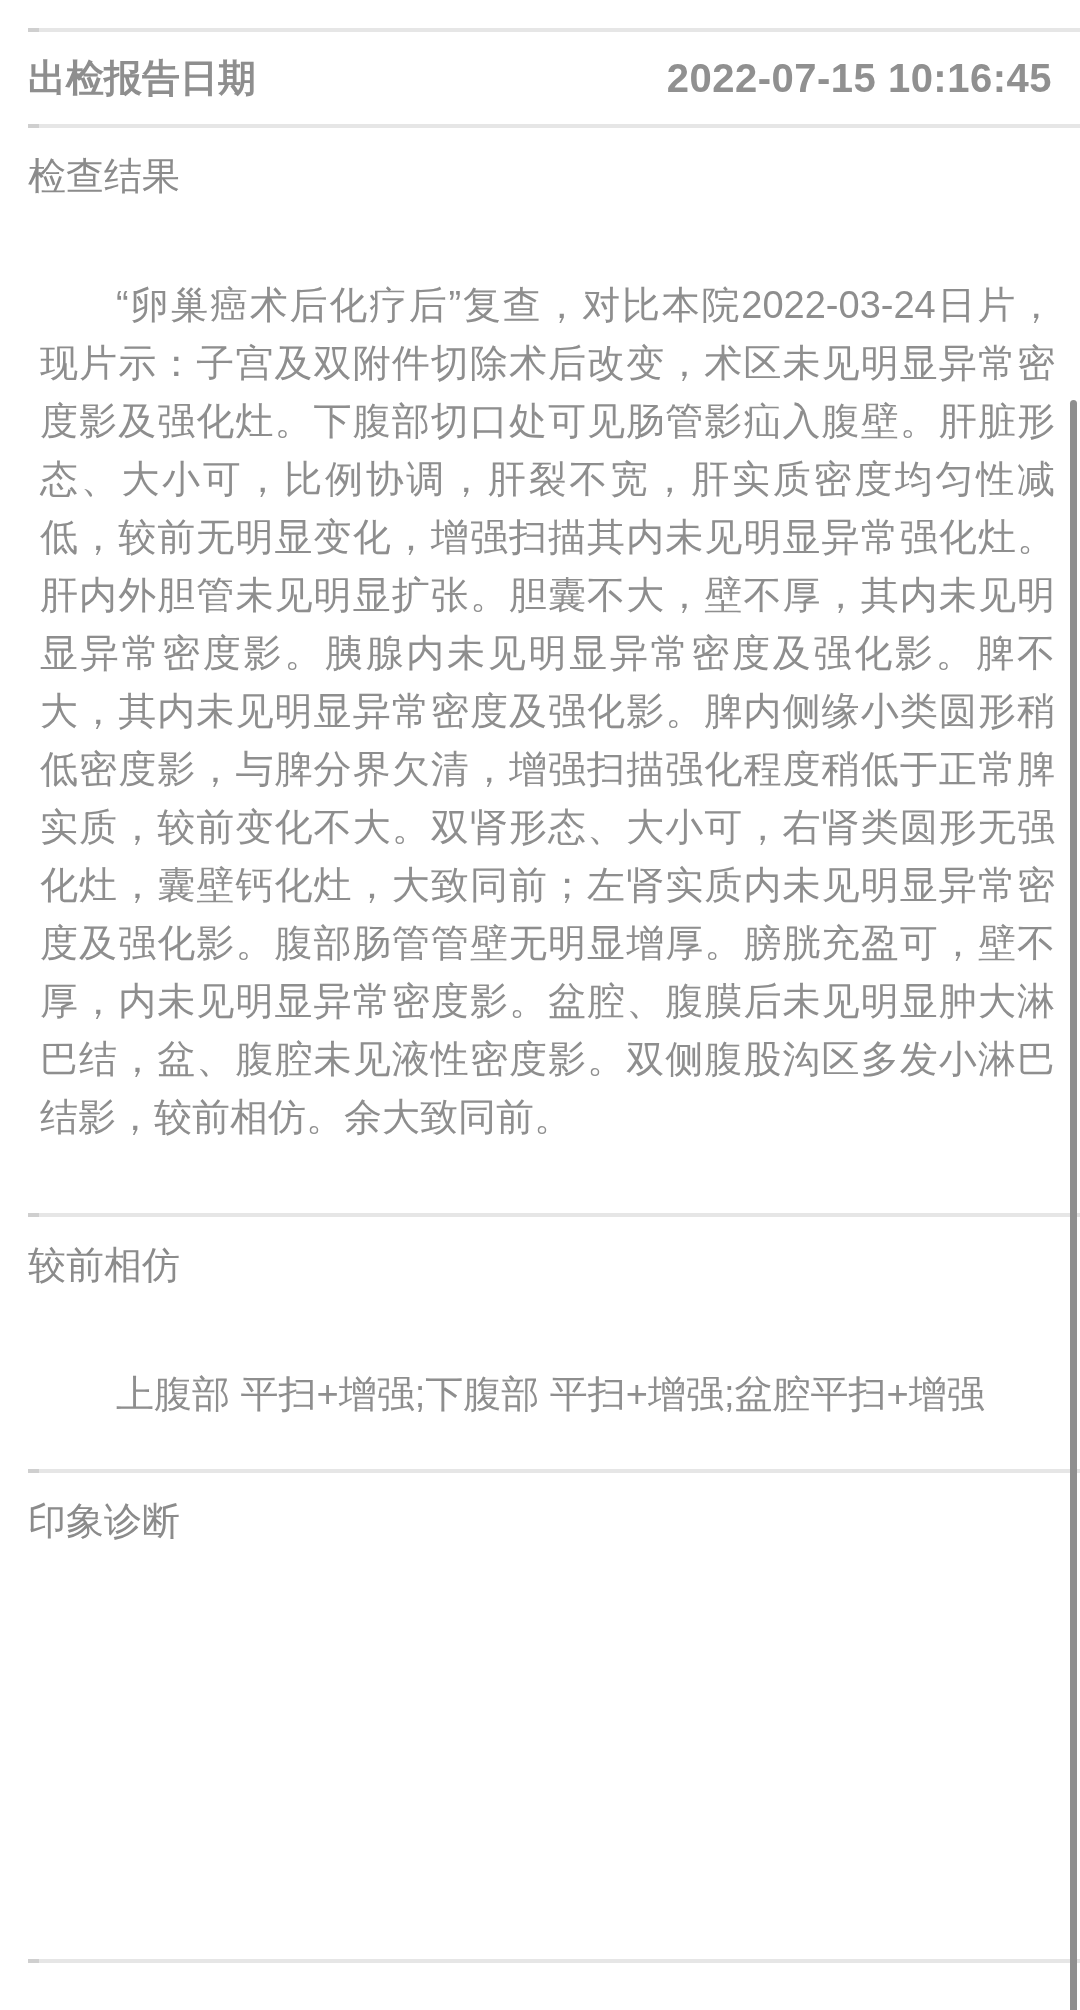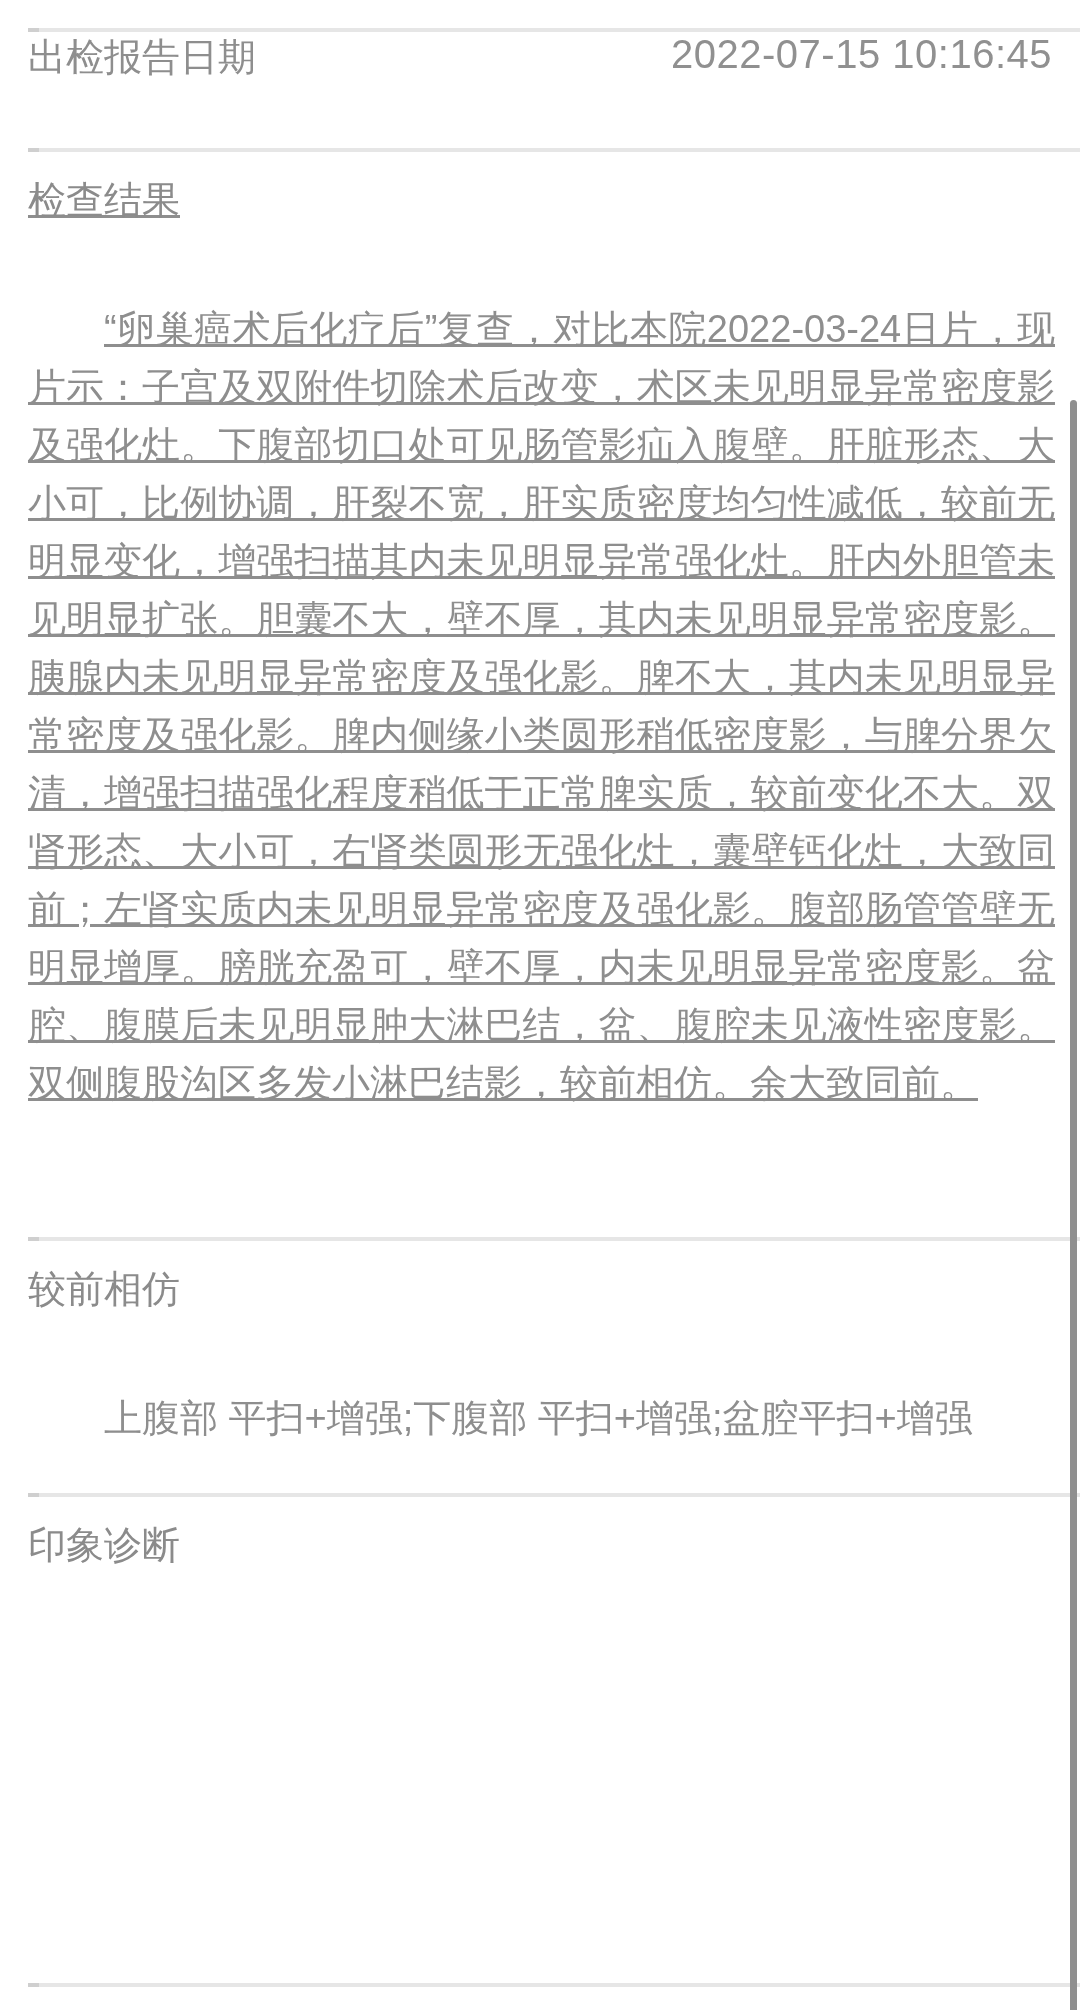--- a/index.html
+++ b/index.html
@@ -27,53 +27,55 @@
     position: relative;
   }
   .divider::before {
     content: "";
     position: absolute;
     left: 0; top: 0; bottom: 0;
     width: 11px;
     background: #cfcfcf;
   }
   .date-row {
-    height: 116px;
+    height: 92px;
     display: flex;
+    align-items: center;
     justify-content: space-between;
     padding: 0 28px;
     font-size: 38px;
+    font-weight: bold;
   }
   .date-row .label { color: #8e8e8e; }
   .date-row .value {
     color: #909090;
     font-size: 40px;
     letter-spacing: 0.5px;
   }
   section {
     box-sizing: border-box;
     padding: 26px 25px 46px 28px;
   }
   section h2 {
     margin: 0;
     font-size: 38px;
     line-height: 44px;
     font-weight: 400;
     color: #8b8b8b;
   }
   section .content {
-    margin: 78px 0 0 0;
+    margin: 78px 0 0 12px;
     font-size: 38px;
     line-height: 58px;
     text-indent: 2em;
     color: #8e8e8e;
     text-align: justify;
     text-justify: inter-ideograph;
   }
-  .section-results    { min-height: 1085px; padding-bottom: 62px; text-decoration: underline; }
+  .section-results    { min-height: 1085px; padding-bottom: 62px; }
   .section-parts      { min-height: 249px; }
   .section-impression { min-height: 486px; }
   .scrollbar-thumb {
     position: absolute;
     top: 400px;
     right: 3px;
     width: 7px;
     height: 1620px;
     background: #8f8f8f;
     border-radius: 4px;

